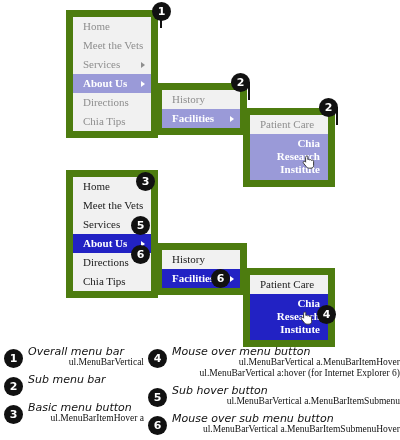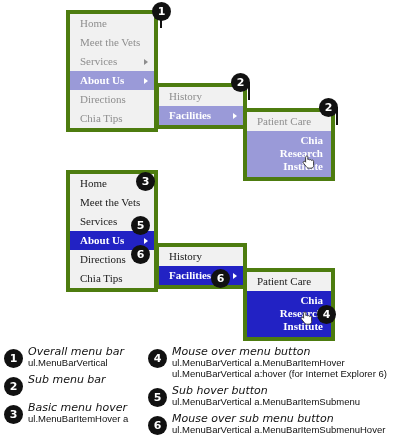--- a/index.html
+++ b/index.html
@@ -12,21 +12,21 @@
     height: 440px;
     position: relative;
     font-family: "Liberation Sans", sans-serif;
     overflow: hidden;
   }
 
   
   .menu-panel {
     position: absolute;
     box-sizing: border-box;
-    border: 4px solid #4d7c0f;
+    border: 7px solid #4d7c0f;
     background: #f1f1f1;
     font-family: "Liberation Serif", serif;
   }
   .menu-item {
     position: relative;
     box-sizing: border-box;
     padding: 3px 8px 3px 10px;
     font-size: 11px;
     line-height: 13px;
     white-space: nowrap;
@@ -132,25 +132,26 @@
   }
   .legend-title {
     font-family: "DejaVu Sans", sans-serif;
     font-style: italic;
     font-size: 11px;
     line-height: 11px;
     color: #111111;
     white-space: nowrap;
   }
   .legend-code {
-    font-family: Liberation Sans, sans-serif;
+    font-family: Liberation Serif, serif;
     font-size: 9.5px;
     line-height: 11px;
     color: #111111;
     white-space: nowrap;
+    text-align: right;
   }
 </style>
 </head>
 <body>
 
 <div>
 
   <div class="menu-panel variant-a" style="left:66px; top:10px; width:92px;">
     <div class="menu-item">
       <span>Home</span>
@@ -294,21 +295,21 @@
       <div class="legend-code">ul.MenuBarVertical</div>
     </div>
 
     <div class="legend-row">
       <span class="legend-badge">2</span>
       <div class="legend-title">Sub menu bar</div>
     </div>
 
     <div class="legend-row">
       <span class="legend-badge">3</span>
-      <div class="legend-title">Basic menu hover</div>
+      <div class="legend-title">Basic menu button</div>
       <div class="legend-code">ul.MenuBarItemHover a</div>
     </div>
 
   </div>
 
   <div class="legend-col c2">
 
     <div class="legend-row">
       <span class="legend-badge">4</span>
       <div class="legend-title">Mouse over menu button</div>

